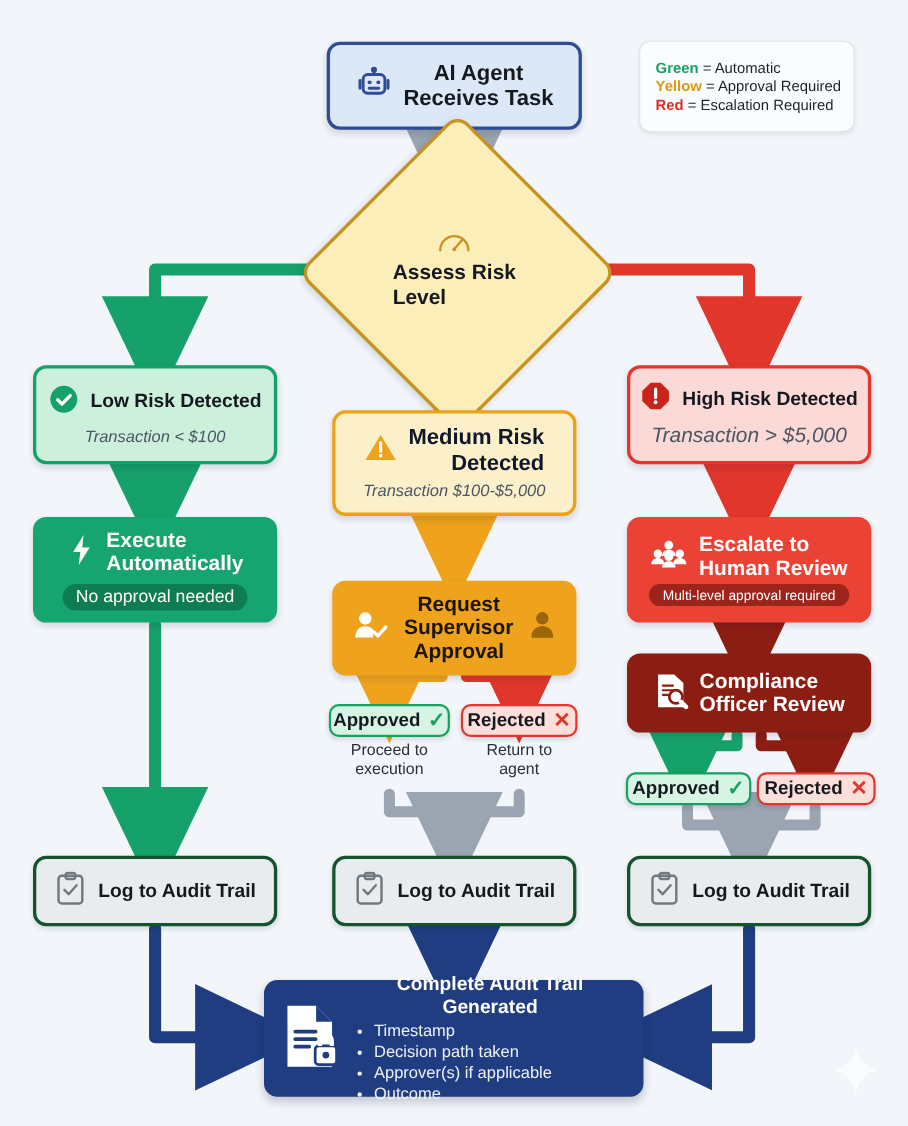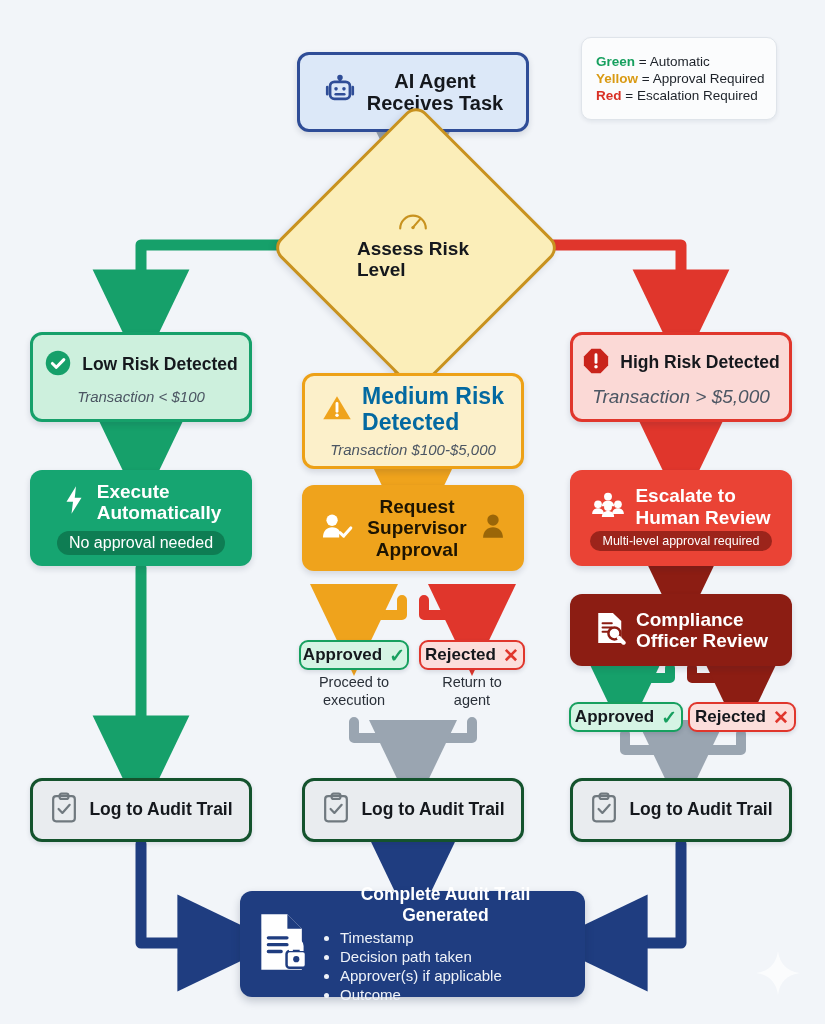--- a/index.html
+++ b/index.html
@@ -23,21 +23,21 @@
   }
   .rowline{display:flex;align-items:center;justify-content:center;gap:10px;}
   .ttl{font-weight:bold;line-height:1.12;}
   .sub{font-style:italic;color:#4c5663;}
   .pill{
     border-radius:999px;padding:3px 12px;font-size:16px;
     color:#fff;display:inline-block;
   }
 
   
-  #n-start{left:297px;top:52px;width:232px;height:80px;
+  #n-start{left:297px;top:38px;width:232px;height:80px;
     background:#dce8f8;border:3px solid #2f4d97;}
   #n-start .ttl{font-size:20px;color:#15181d;}
 
   #legend{left:581px;top:37px;width:196px;height:83px;
     background:#fbfcfd;border:1px solid #dfe4ea;border-radius:10px;
     display:flex;flex-direction:column;justify-content:center;
     padding-left:14px;box-sizing:border-box;gap:2px;z-index:4;
     box-shadow:0 2px 4px rgba(20,30,60,.07);}
   .lg{font-size:13.5px;color:#1d2229;white-space:nowrap;}
   .lg b{font-weight:bold;}
@@ -59,24 +59,24 @@
   #n-low .ttl{font-size:17.5px;color:#15181d;}
   #n-low .sub{font-size:15px;margin-top:7px;}
 
   #n-exec{left:30px;top:470px;width:222px;height:96px;
     background:#16a571;border:none;}
   #n-exec .ttl{font-size:19px;color:#fff;text-align:left;}
   #n-exec .pill{background:#0e7d53;margin-top:8px;}
 
   #n-med{left:302px;top:373px;width:222px;height:96px;
     background:#fcf0ca;border:3px solid #eda117;}
-  #n-med .ttl{font-size:23px;color:#0369a1;text-align:left;}
+  #n-med .ttl{font-size:20px;color:#0f172a;text-align:right;}
   #n-med .sub{font-size:15px;margin-top:6px;}
 
-  #n-req{left:302px;top:485px;width:222px;height:86px;
+  #n-req{left:302px;top:528px;width:222px;height:86px;
     background:#efa31c;border:none;}
   #n-req .ttl{font-size:19px;color:#1d1402;}
 
   #n-high{left:570px;top:332px;width:222px;height:90px;
     background:#fbd9d6;border:3px solid #e0362c;}
   #n-high .ttl{font-size:17.5px;color:#15181d;}
   #n-high .sub{font-size:19px;margin-top:7px;}
 
   #n-esc{left:570px;top:470px;width:222px;height:96px;
     background:#ea4335;border:none;}

